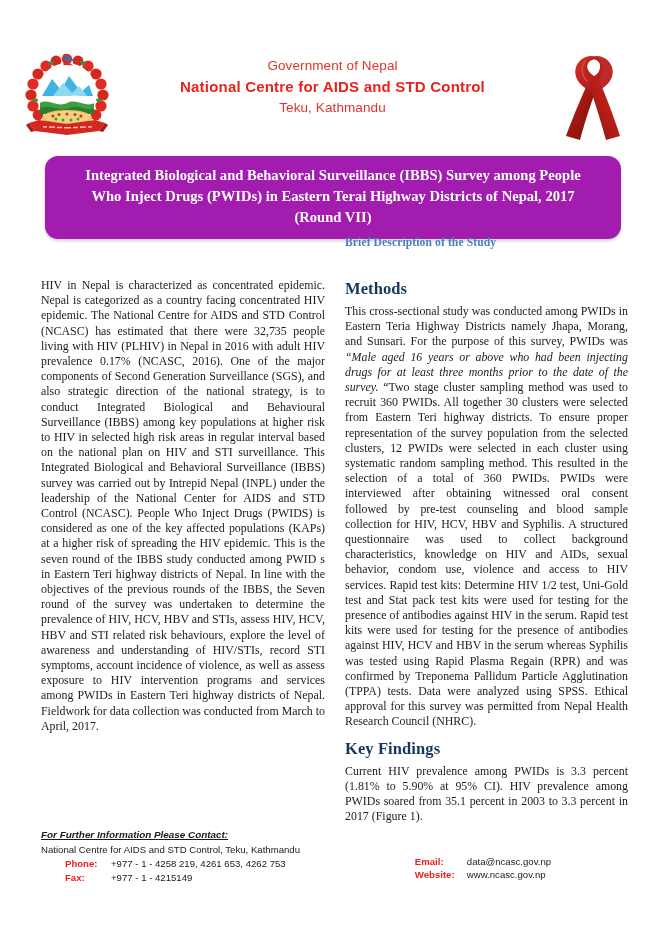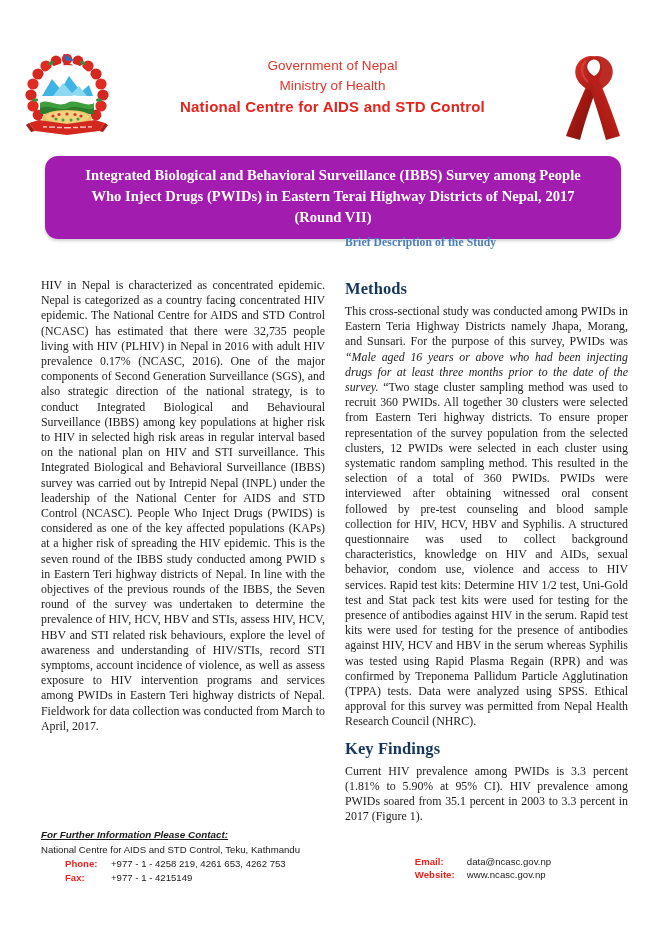--- a/index.html
+++ b/index.html
@@ -264,22 +264,22 @@
           <rect x="41" y="75" width="7" height="1.4"></rect>
           <rect x="50" y="74.8" width="5" height="1.4"></rect>
           <rect x="57" y="74.4" width="6" height="1.4"></rect>
           <rect x="65" y="74.2" width="4" height="1.4"></rect>
         </g>
       </svg>
     </div>
 
     <div class="org-block">
       <div class="org-line">Government of Nepal</div>
-      <div class="org-line">Ministry of Health</div>
       <div class="org-main">National Centre for AIDS and STD Control</div>
+      <div class="org-line">Teku, Kathmandu</div>
     </div>
 
     <div class="ribbon-wrap">
       <svg class="ribbon-svg" width="76" height="92" viewBox="0 0 76 92">
         <defs>
           <linearGradient id="rbA" x1="0" y1="0" x2="1" y2="1">
             <stop offset="0" stop-color="#c8241c"></stop>
             <stop offset="0.5" stop-color="#9e1711"></stop>
             <stop offset="1" stop-color="#6e100c"></stop>
           </linearGradient>

